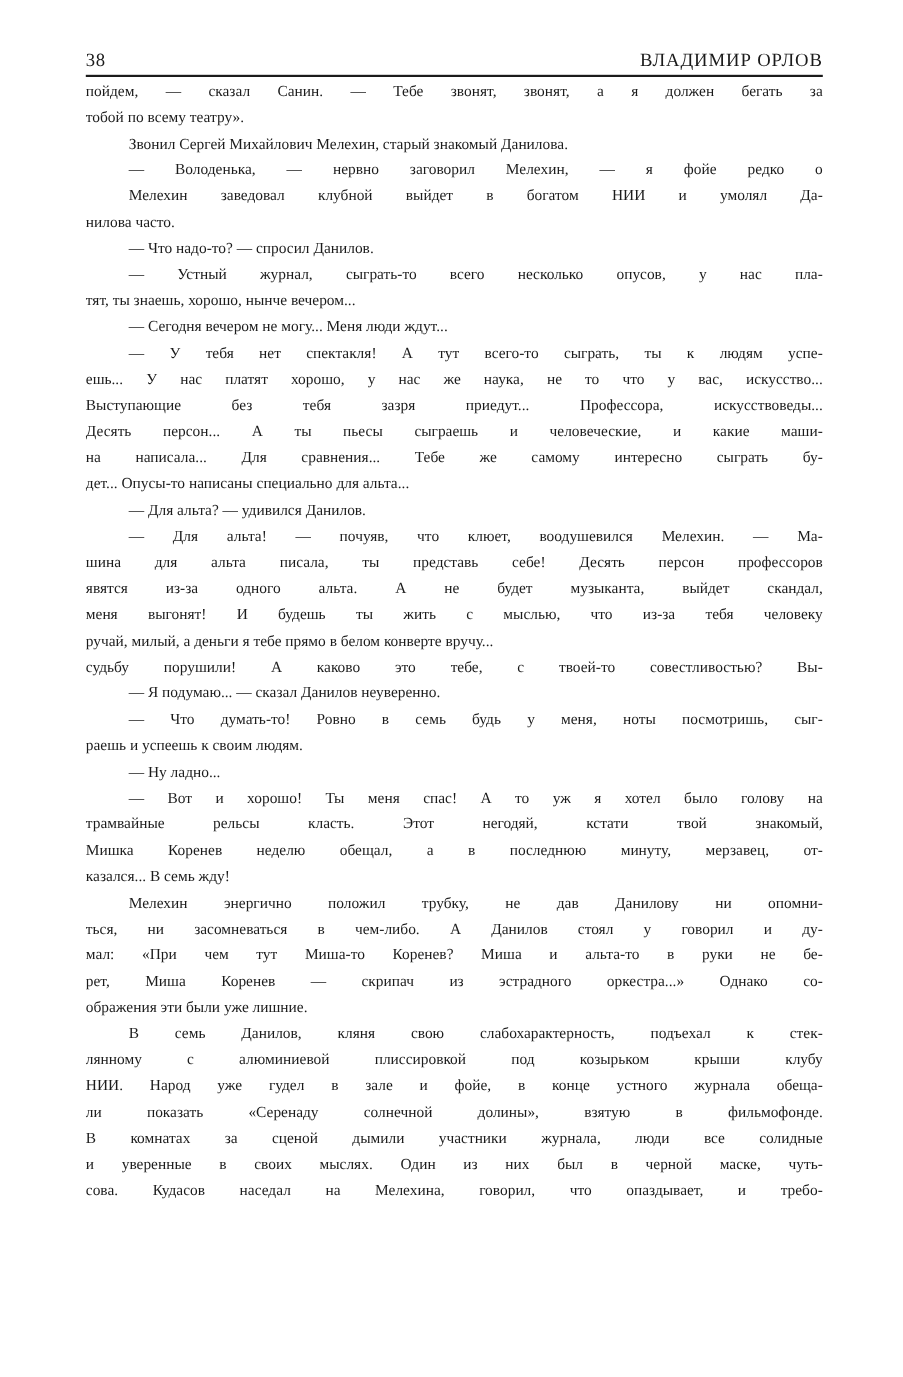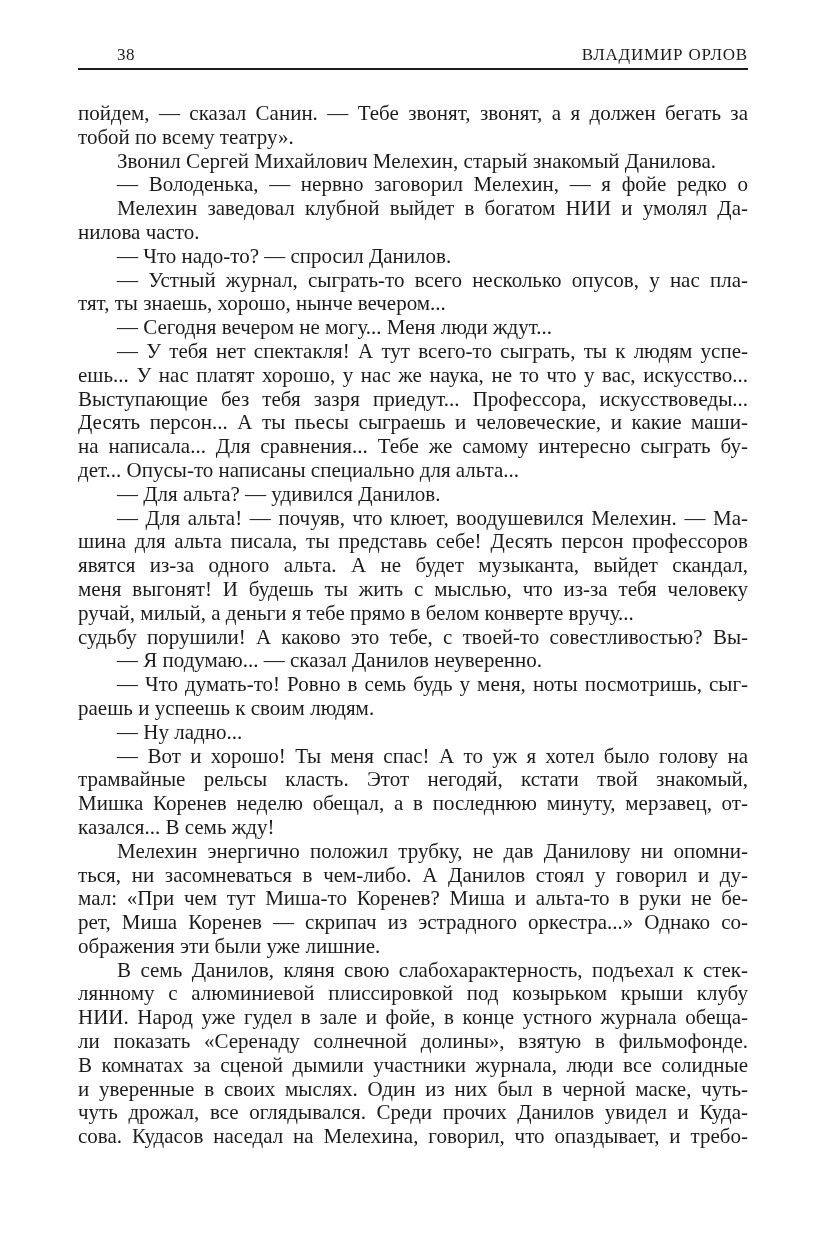--- a/index.html
+++ b/index.html
@@ -28,31 +28,30 @@
     display: flex;
     justify-content: space-between;
     align-items: baseline;
     font-size: 17px;
     line-height: 20px;
     border-bottom: 2px solid #1b1b1b;
     padding-bottom: 3px;
   }
   .page-number {
     letter-spacing: 0.5px;
-    margin-left: 39px;
   }
   .running-title {
     letter-spacing: 0.8px;
   }
   .body-text {
     position: absolute;
     left: 78px;
     width: 670px;
-    top: 102px;
-    font-size: 21px;
+    top: 72px;
+    font-size: 14px;
   }
   .para {
     margin: 0;
   }
   .line {
     line-height: 23.8px;
     height: 23.8px;
     overflow: hidden;
   }
   .line.fill {
@@ -145,18 +144,17 @@
         <div class="line fill">рет, Миша Коренев — скрипач из эстрадного оркестра...» Однако со-</div>
         <div class="line end">ображения эти были уже лишние.</div>
       </div>
       <div class="para">
         <div class="line fill indent">В семь Данилов, кляня свою слабохарактерность, подъехал к стек-</div>
         <div class="line fill">лянному с алюминиевой плиссировкой под козырьком крыши клубу</div>
         <div class="line fill">НИИ. Народ уже гудел в зале и фойе, в конце устного журнала обеща-</div>
         <div class="line fill">ли показать «Серенаду солнечной долины», взятую в фильмофонде.</div>
         <div class="line fill">В комнатах за сценой дымили участники журнала, люди все солидные</div>
         <div class="line fill">и уверенные в своих мыслях. Один из них был в черной маске, чуть-</div>
-        <div class="line fill">чуть дрожал, все оглядывался. Среди прочих Данилов увидел и Куда-</div>
         <div class="line fill">сова. Кудасов наседал на Мелехина, говорил, что опаздывает, и требо-</div>
       </div>
     </main>
 
 </div>
 
 </body></html>

